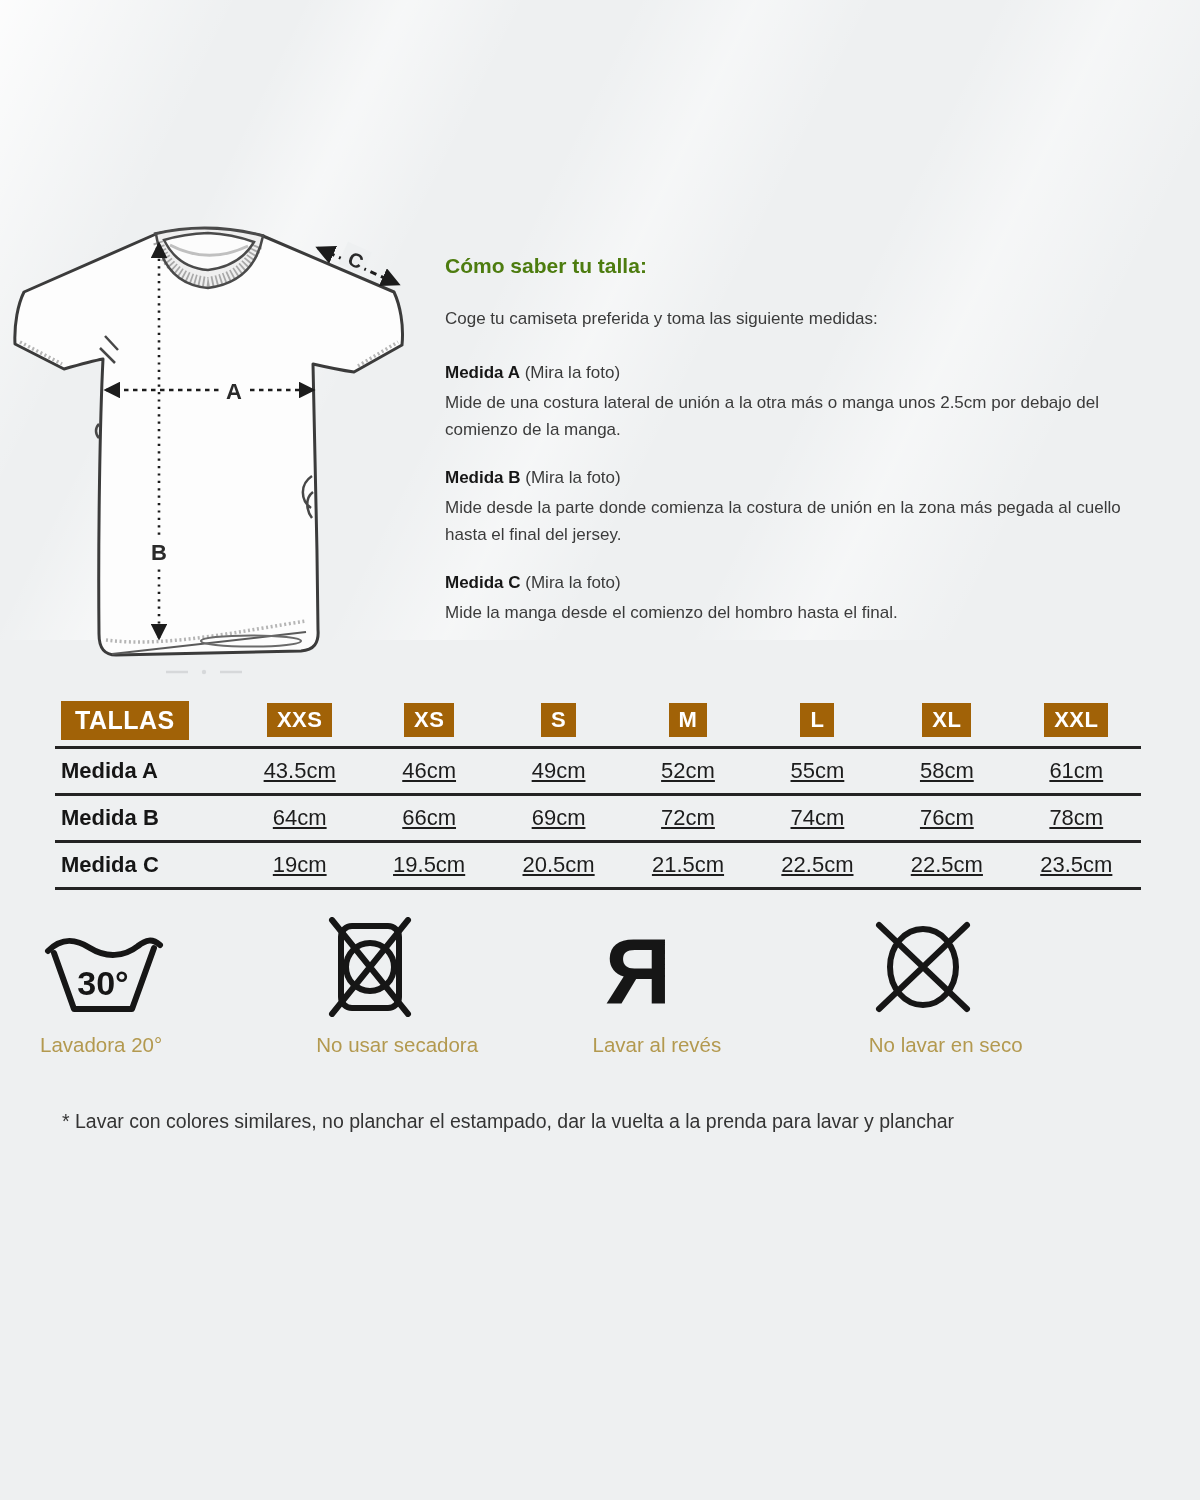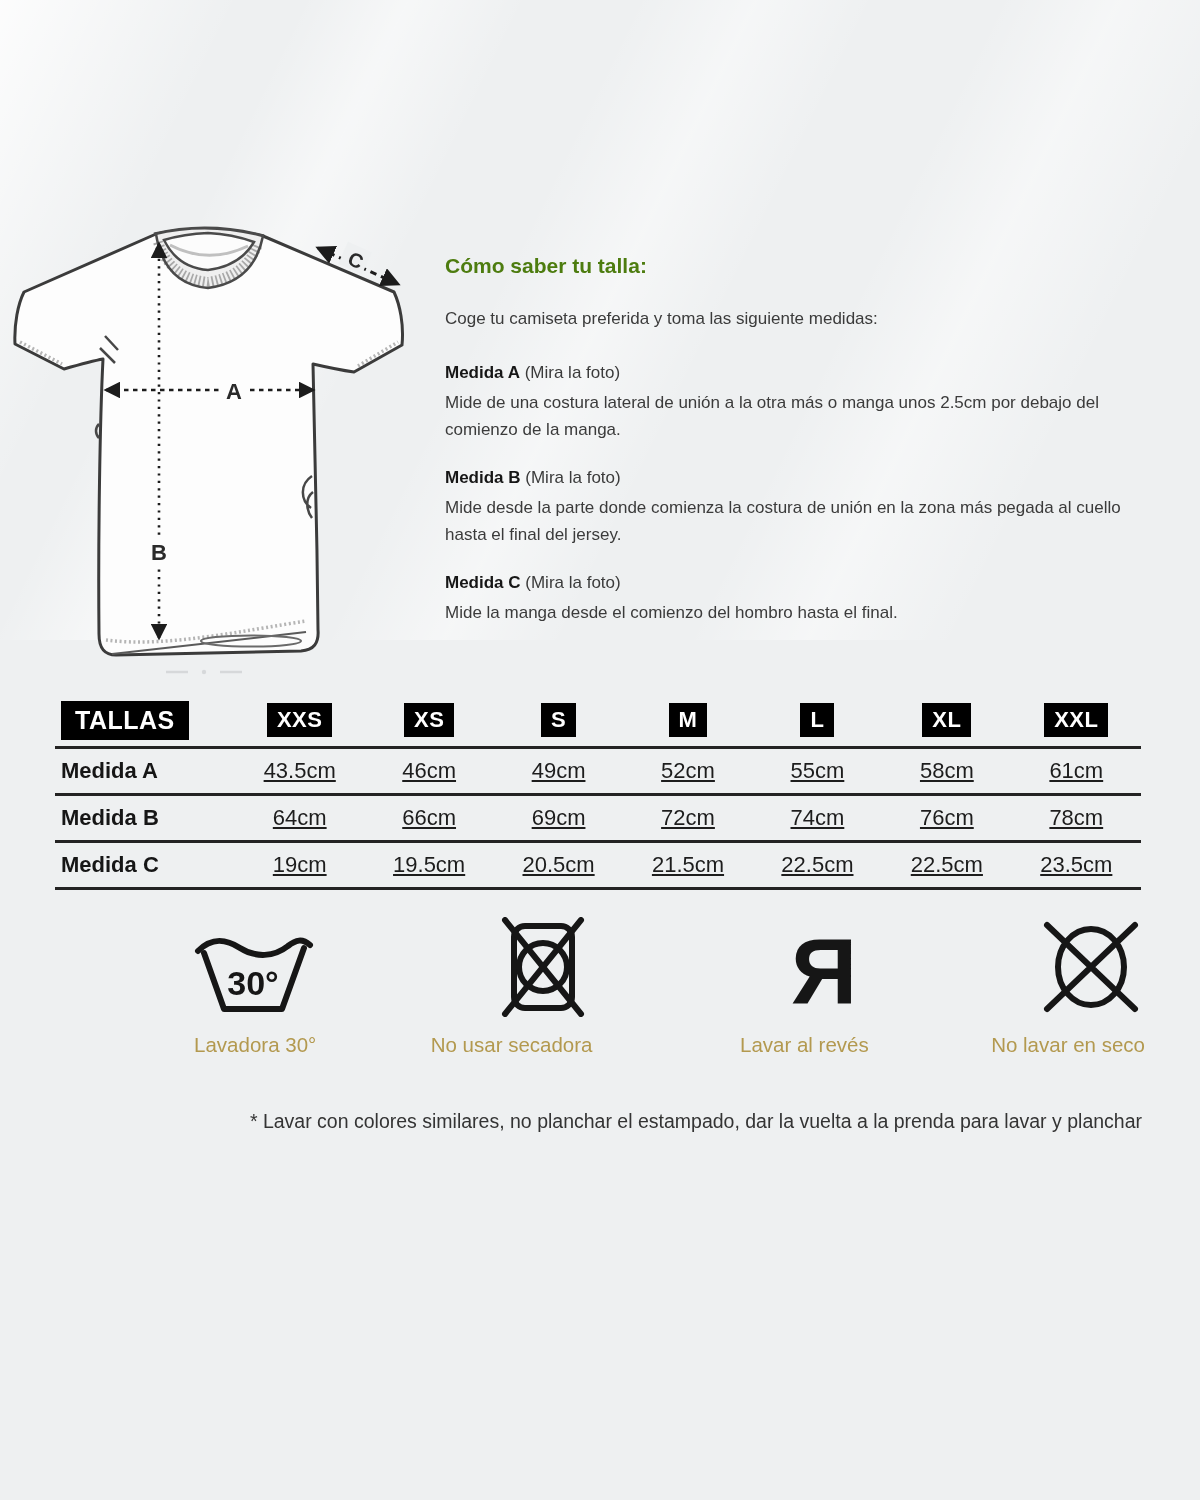--- a/index.html
+++ b/index.html
@@ -33,34 +33,34 @@
   .howto .sec-head .mname{font-weight:bold;color:#161616;}
   .howto .sec-desc{margin-bottom:21px;}
 
   
   .size-table{position:absolute;left:55px;top:694px;width:1086px;color:#161616;}
   .t-row{display:grid;grid-template-columns:180px repeat(7,1fr);align-items:center;}
   .t-head{height:52px;border-bottom:3px solid #232323;}
   .t-data{height:44px;border-bottom:3px solid #232323;}
   .t-cell{text-align:center;}
   .t-cell.label-cell{text-align:left;padding-left:6px;}
-  .badge{display:inline-block;background:#000000;color:#fff;font-weight:bold;
+  .badge{display:inline-block;background:#a16207;color:#fff;font-weight:bold;
          font-size:22px;line-height:1;padding:6px 10px;letter-spacing:0.5px;}
   .badge-lg{font-size:25px;padding:7px 14px;}
   .row-label{font-weight:bold;font-size:22px;}
   .val{font-size:22px;color:#1d1d1d;text-decoration:underline;}
 
   
   .care{position:absolute;left:40px;top:922px;width:1105px;display:flex;}
-  .care-item{flex:1;display:flex;flex-direction:column;align-items:flex-end;}
+  .care-item{flex:1;display:flex;flex-direction:column;align-items:flex-start;}
   .care-ico{height:95px;display:flex;align-items:flex-end;justify-content:center;}
   .care-label{margin-top:16px;font-size:20.5px;color:#b3994f;}
 
   
-  .footnote{position:absolute;left:62px;top:1110px;width:1080px;font-size:19.5px;color:#343434;text-align:right;}
+  .footnote{position:absolute;left:62px;top:1110px;width:1080px;font-size:19.5px;color:#343434;}
 </style>
 </head>
 <body>
 
 <div class="canvas">
 
   <div class="tshirt-wrap">
     <svg width="408" height="470" viewBox="0 0 408 470">
       <defs>
         <marker id="arw" viewBox="0 0 10 10" refX="8.5" refY="5" markerWidth="6.5" markerHeight="6.5" orient="auto-start-reverse">
@@ -201,21 +201,21 @@
   <div class="care">
 
     <div class="care-item">
       <div class="care-ico">
         <svg width="126" height="88" viewBox="0 0 126 88">
           <path d="M8,22 C22,8 36,10 50,19 C66,29 84,28 98,17 C106,11 112,9 120,16" fill="none" stroke="#161616" stroke-width="6" stroke-linecap="round"></path>
           <path d="M14,24 L34,80 L92,80 L114,19" fill="none" stroke="#161616" stroke-width="6" stroke-linejoin="round" stroke-linecap="round"></path>
           <text x="63" y="66" font-size="34" font-weight="bold" fill="#161616" text-anchor="middle">30°</text>
         </svg>
       </div>
-      <div class="care-label">Lavadora 30°</div>
+      <div class="care-label">Lavadora 20°</div>
     </div>
 
     <div class="care-item">
       <div class="care-ico">
         <svg width="104" height="100" viewBox="0 0 104 100">
           <rect x="25" y="9" width="58" height="82" rx="11" fill="none" stroke="#161616" stroke-width="6"></rect>
           <circle cx="54" cy="50" r="24" fill="none" stroke="#161616" stroke-width="6"></circle>
           <path d="M16,3 L92,97 M92,3 L16,97" stroke="#161616" stroke-width="6" stroke-linecap="round"></path>
         </svg>
       </div>

